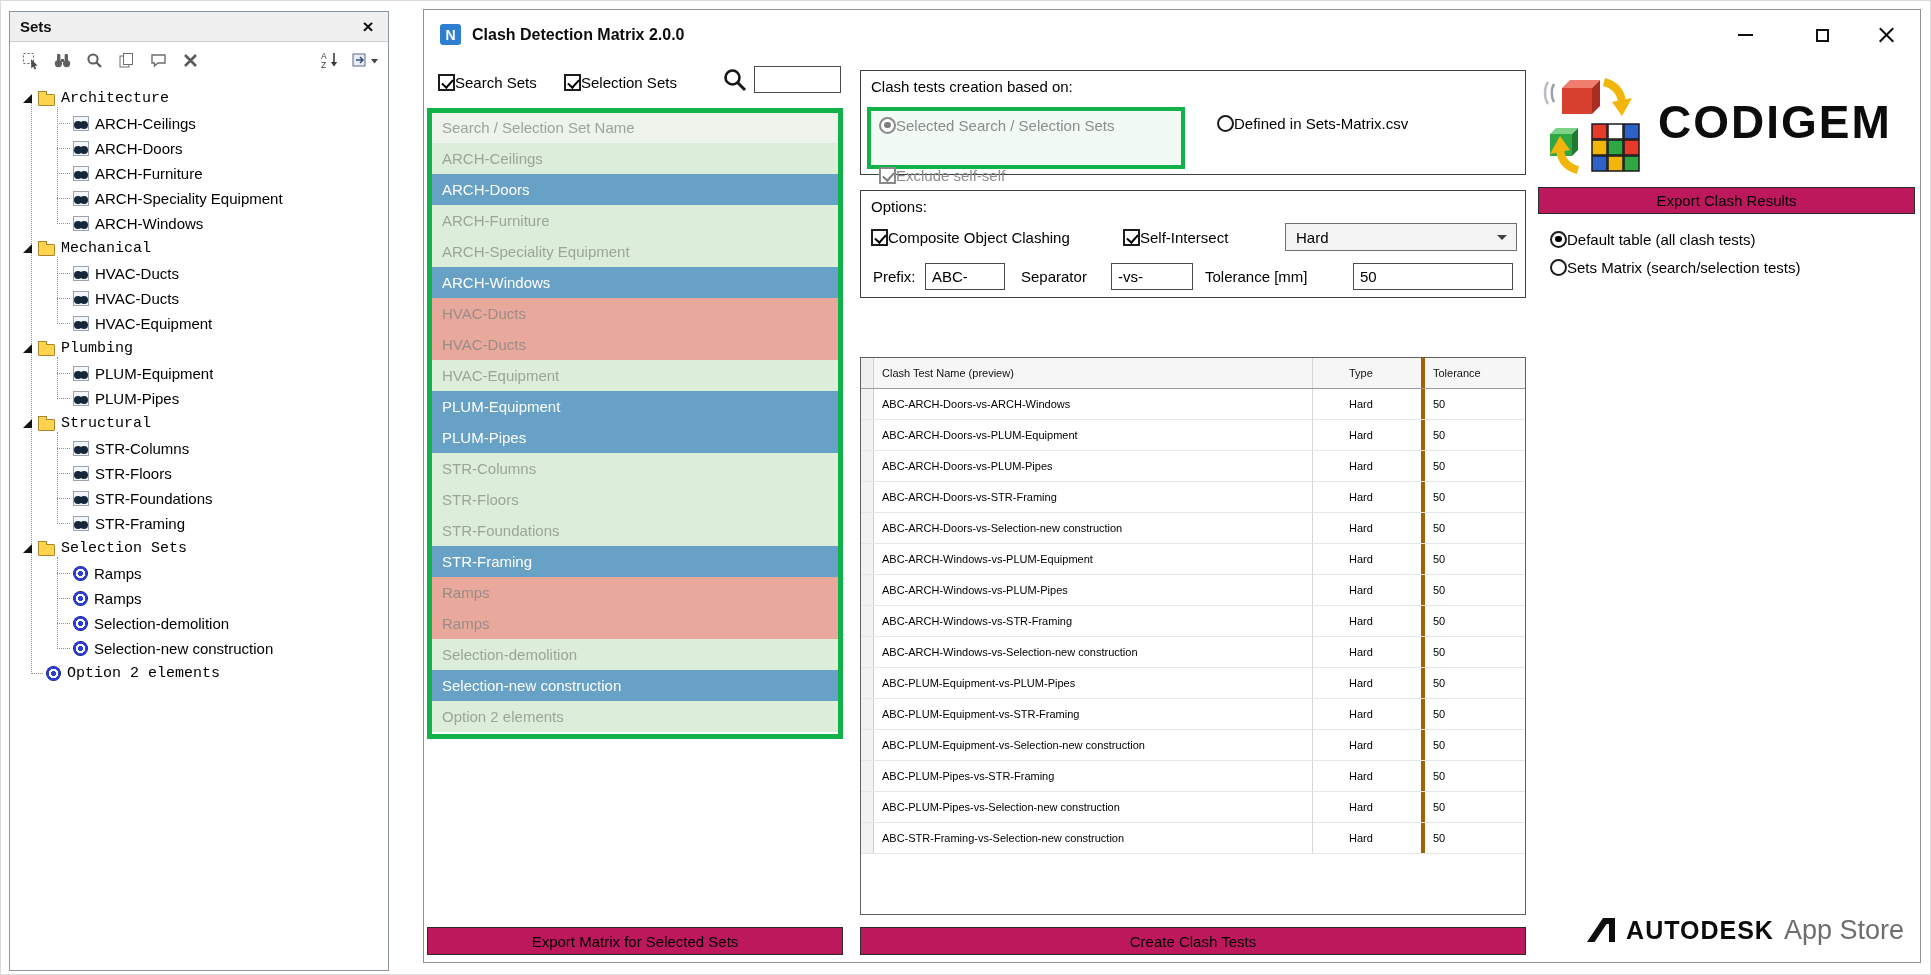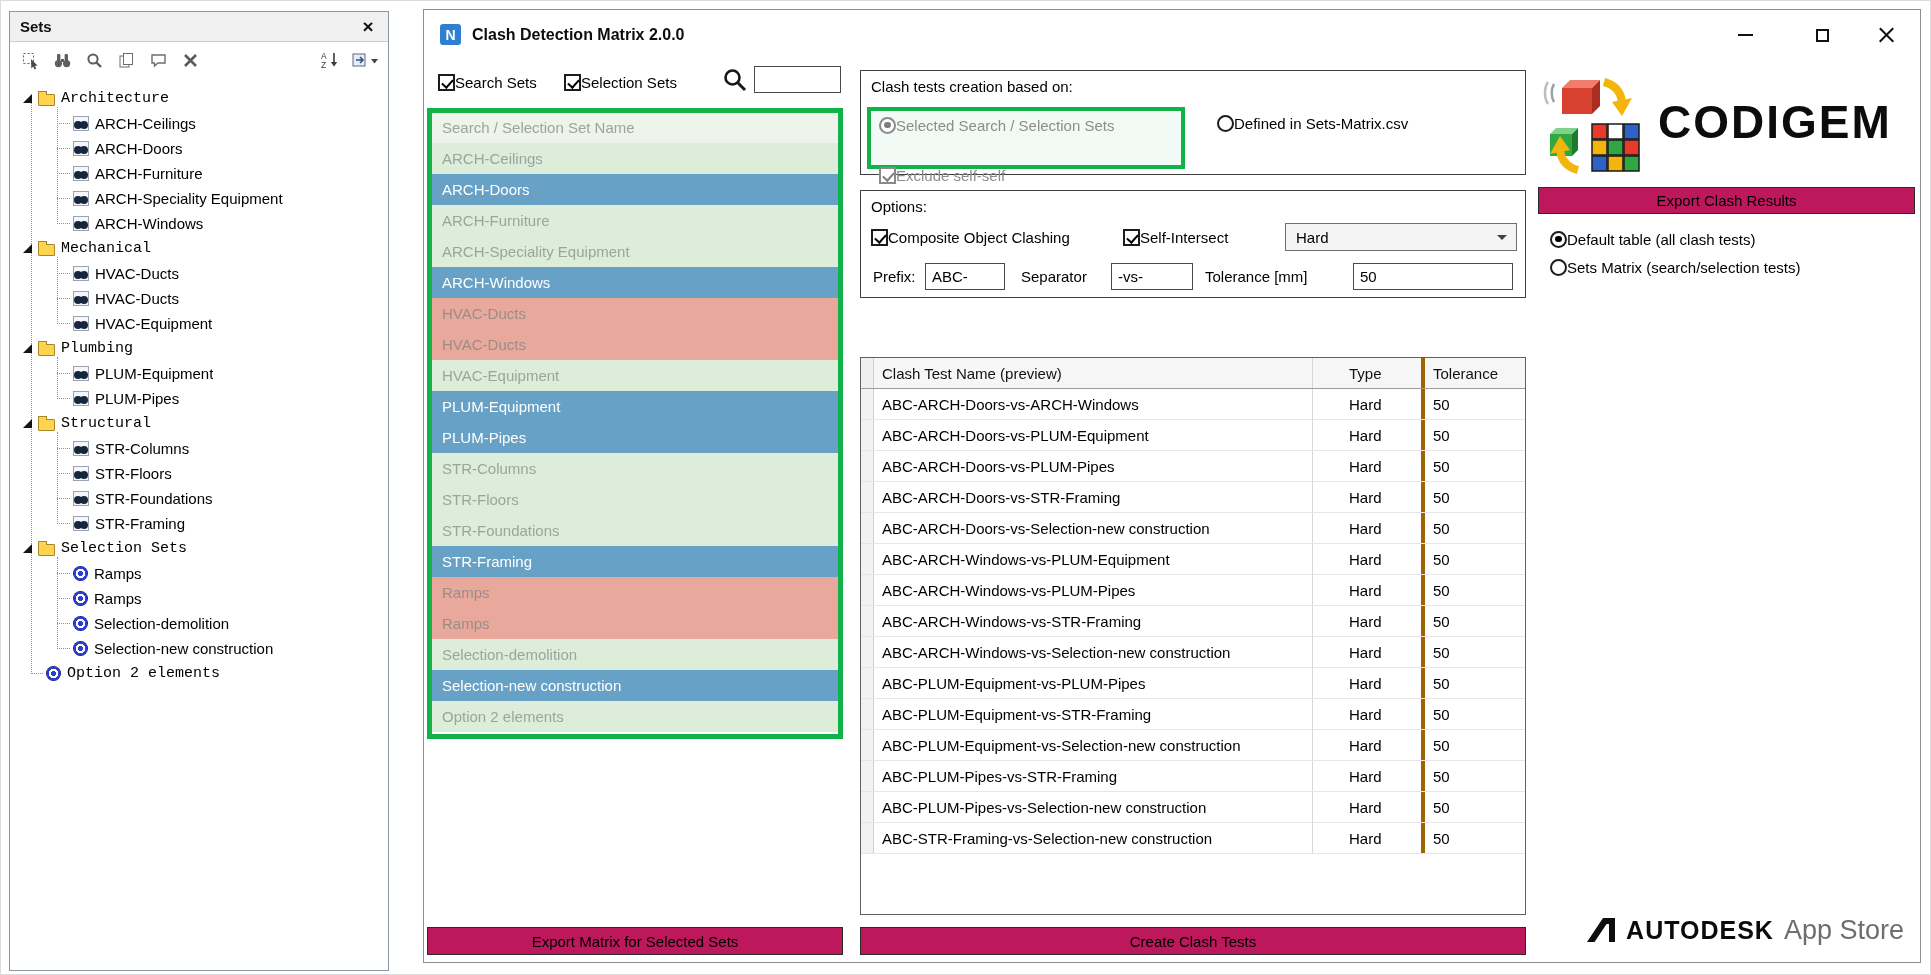--- a/index.html
+++ b/index.html
@@ -93,21 +93,21 @@
   .lbl-tolerance { left:344px; top:72px; }
   .tin { position:absolute; height:27px; border:1px solid #4a4a4a; background:#fff; font-size:15px; padding:0 6px; font-family:inherit; }
   .in-prefix { left:64px; top:72px; width:80px; }
   .in-separator { left:250px; top:72px; width:82px; }
   .in-tolerance { left:492px; top:72px; width:160px; }
 
   .preview-wrap { position:absolute; left:436px; top:300px; width:666px; height:36px; border:4px solid var(--green); background:#fff; }
   .preview-btn { width:100%; height:100%; background:#fcfcfc; border:1px solid #cfcfcf; color:#a6afa6; font-size:15px; font-family:inherit; cursor:pointer; }
 
   .clash-table { position:absolute; left:436px; top:347px; width:666px; height:558px; border:1px solid #5f5f5f; background:#fff; display:flex; flex-direction:column; overflow:hidden; }
-  .tr { height:31px; flex:none; display:flex; align-items:center; font-size:15px; border-bottom:1px solid #e6e6e6; }
+  .tr { height:31px; flex:none; display:flex; align-items:center; font-size:11px; border-bottom:1px solid #e6e6e6; }
   .thead { height:31px; background:#f6f6f6; border-bottom:1px solid #9d9d9d; color:#111; }
   .td { height:100%; display:flex; align-items:center; overflow:hidden; white-space:nowrap; }
   .td.rowhdr { width:13px; background:#f2f2f2; border-right:1px solid #cfcfcf; flex:none; }
   .td.name { flex:1; padding:0 8px; border-right:1px solid #d7d7d7; }
   .td.type { width:84px; padding:0 8px; border-right:4px solid #a16207; flex:none;margin-left:28px; }
   .td.tol { width:100px; padding:0 8px; flex:none; }
   .thead .td.rowhdr { background:#efefef; }
 
   
   .brand { position:absolute; left:1116px; top:56px; height:112px; display:flex; align-items:center; gap:16px; }

